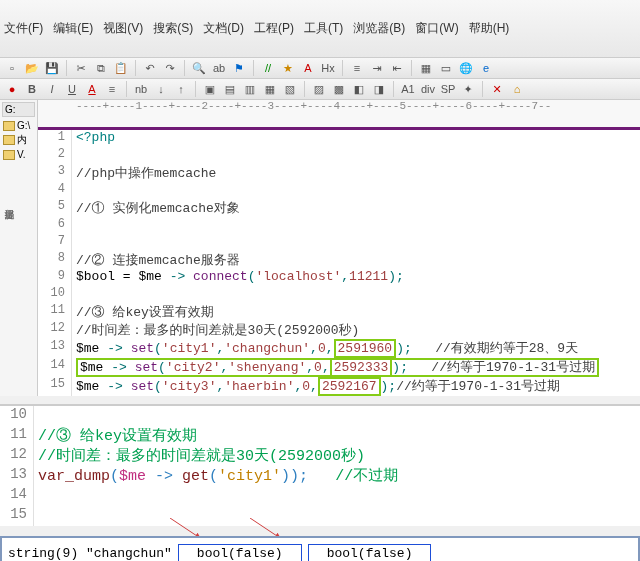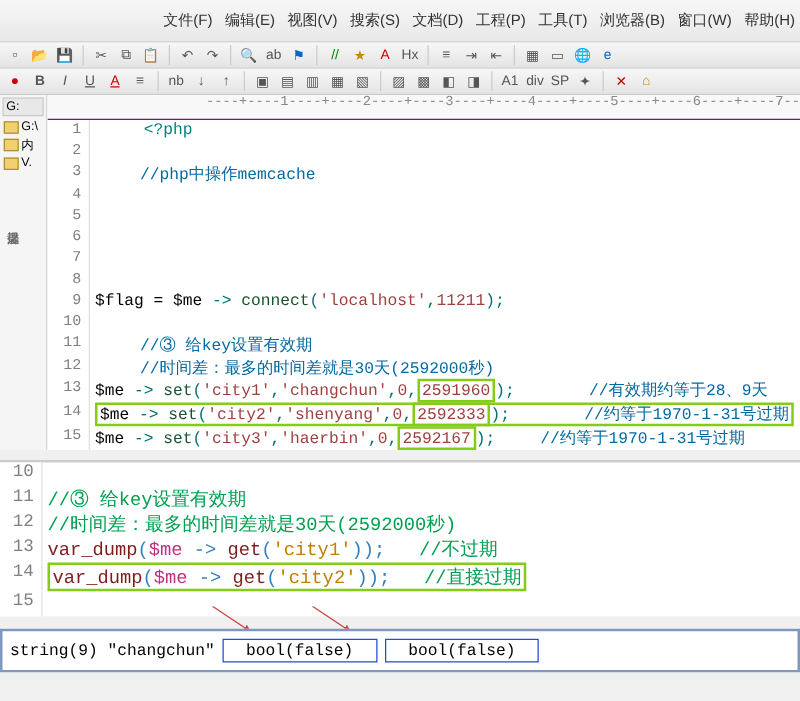--- a/index.html
+++ b/index.html
@@ -1,39 +1,39 @@
 <!DOCTYPE html>
 <html><head>
 <meta charset="utf-8">
 <style>
 * { margin: 0; padding: 0; box-sizing: border-box; }
 body { font-family: "Microsoft YaHei", SimSun, sans-serif; font-size: 12px; background: #f0f0f0; width: 640px; }
-.menubar { background: linear-gradient(#f7f7f7,#e8e8e8); border-bottom: 1px solid #ccc; padding: 8px 4px; display: flex; gap: 10px; justify-content: flex-end; }
+.menubar { background: linear-gradient(#f7f7f7,#e8e8e8); border-bottom: 1px solid #ccc; padding: 20px 4px; display: flex; gap: 10px; }
 .menubar span { color: #333; cursor: default; }
 .toolbar { background: linear-gradient(#f7f7f7,#e4e4e4); border-bottom: 1px solid #ccc; padding: 2px 4px; display: flex; gap: 4px; align-items: center; flex-wrap: wrap; }
 .ticon { width: 16px; height: 16px; display: inline-flex; align-items: center; justify-content: center; font-size: 11px; color: #555; border: 1px solid transparent; }
 .sep { width: 1px; height: 16px; background: #ccc; margin: 0 2px; }
 .main { display: flex; background: #fff; }
 .sidebar { width: 38px; background: #f5f5f5; border-right: 1px solid #ccc; padding: 2px; font-size: 10px; }
 .side-label { background: #e8e8e8; border: 1px solid #ccc; padding: 1px 2px; margin-bottom: 2px; }
 .tree-item { display: flex; align-items: center; gap: 2px; padding: 1px; }
 .tree-item .fico { width: 12px; height: 10px; background: #f0d070; border: 1px solid #b09030; }
 .vert-txt { writing-mode: vertical-rl; font-size: 10px; color: #666; margin-top: 40px; }
 .editor { flex: 1; background: #fff; font-family: Consolas, "Courier New", monospace; font-size: 13px; overflow: hidden; }
-.ruler { height: 20px; background: #f8f8f8; border-bottom: 1px solid #701a75; color: #888; font-size: 11px; padding-left: 38px; white-space: pre; letter-spacing: 0; text-align: right; }
+.ruler { height: 30px; background: #f8f8f8; border-bottom: 3px solid #701a75; color: #888; font-size: 11px; padding-left: 38px; white-space: pre; letter-spacing: 0; }
 .line { display: flex; min-height: 17px; }
 .gutter { width: 34px; text-align: right; padding-right: 6px; color: #808080; background: #fff; border-right: 1px solid #e0e0e0; font-size: 12px; user-select: none; }
 .code { padding-left: 4px; white-space: pre; }
-.tag { color: #008080; margin-left: 39px; }
-.comm { color: #0369a1; margin-left: 36px; }
+.tag { color: #008080; }
+.comm { color: #404040; }
 .var { color: #000; }
 .op { color: #007070; }
 .kw { color: #0000d0; }
 .cls { color: #b05000; }
-.func { color: #14532d; margin-top: 42px; }
+.func { color: #701a75; margin-top: 42px; }
 .str { color: #a04040; text-align: center; }
 .num { color: #a04040; }
 .box-red { border: 2px solid #84cc16; padding: 0 2px; display: inline-block; }
 .second-editor { margin-top: 8px; border-top: 2px solid #ccc; background: #fff; font-family: Consolas, "Courier New", monospace; }
 .second-editor .line { font-size: 15px; min-height: 20px; }
 .second-editor .gutter { font-size: 14px; color: #808080; }
 .second-editor .comm2 { color: #00a050; }
 .second-editor .fn2 { color: #7f1d1d; }
 .second-editor .var2 { color: #c03080; }
 .second-editor .str2 { color: #c08000; }
@@ -152,34 +152,36 @@
     <div class="line">
         <span class="gutter">3</span>
         <span class="code"><span class="comm">//php中操作memcache</span></span>
       </div>
     <div class="line">
         <span class="gutter">4</span>
         <span class="code"></span>
       </div>
     <div class="line">
         <span class="gutter">5</span>
+        <span class="code"><span class="comm">//① 实例化memcache对象</span></span>
       </div>
     <div class="line">
         <span class="gutter">6</span>
       </div>
     <div class="line">
         <span class="gutter">7</span>
         <span class="code"></span>
       </div>
     <div class="line">
         <span class="gutter">8</span>
+        <span class="code"><span class="comm">//② 连接memcache服务器</span></span>
       </div>
     <div class="line">
         <span class="gutter">9</span>
-        <span class="code"><span class="var">$flag</span><span> = </span><span class="var">$me</span><span class="op"> -&gt; </span><span class="func">connect</span><span class="op">(</span><span class="str">'localhost'</span><span class="op">,</span><span class="num">11211</span><span class="op">);</span></span>
+        <span class="code"><span class="var">$bool</span><span> = </span><span class="var">$me</span><span class="op"> -&gt; </span><span class="func">connect</span><span class="op">(</span><span class="str">'localhost'</span><span class="op">,</span><span class="num">11211</span><span class="op">);</span></span>
       </div>
     <div class="line">
         <span class="gutter">10</span>
         <span class="code"></span>
       </div>
     <div class="line">
         <span class="gutter">11</span>
         <span class="code"><span class="comm">//③ 给key设置有效期</span></span>
       </div>
     <div class="line">
@@ -213,21 +215,20 @@
   <div class="line">
       <span class="gutter">12</span>
       <span class="code"><span class="comm2">//时间差：最多的时间差就是30天(2592000秒)</span></span>
     </div>
   <div class="line">
       <span class="gutter">13</span>
       <span class="code"><span class="fn2">var_dump</span><span class="op2">(</span><span class="var2">$me</span><span class="op2"> -&gt; </span><span class="fn2">get</span><span class="op2">(</span><span class="str2">'city1'</span><span class="op2">));</span><span class="comm2">   //不过期</span></span>
     </div>
   <div class="line">
       <span class="gutter">14</span>
-      <span class="code"><span class="box-red"><span class="fn2">var_dump</span><span class="op2">(</span><span class="var2">$me</span><span class="op2"> -&gt; </span><span class="fn2">get</span><span class="op2">(</span><span class="str2">'city2'</span><span class="op2">));</span><span class="comm2">   //直接过期</span></span></span>
     </div>
   <div class="line">
       <span class="gutter">15</span>
     </div>
 </div>
 
 <div style="position:relative">
   <svg class="arrow-svg">
     <defs>
         <marker id="ah" markerWidth="6" markerHeight="6" refX="5" refY="3" orient="auto">

